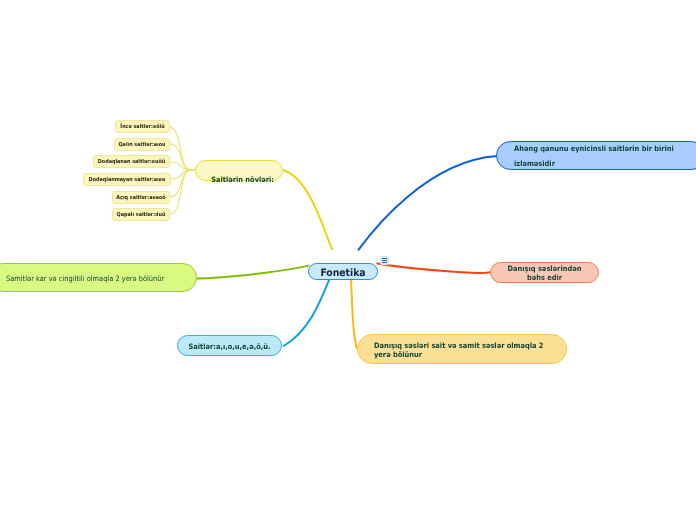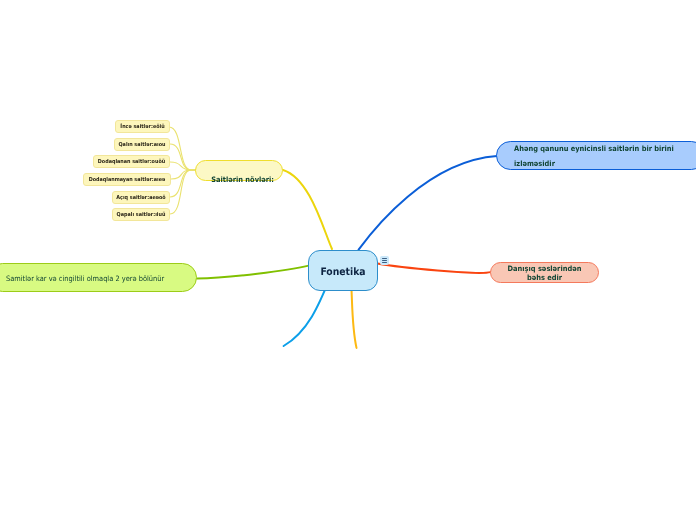--- a/index.html
+++ b/index.html
@@ -8,21 +8,21 @@
        -webkit-font-smoothing:antialiased;text-rendering:geometricPrecision;}
   #canvas{position:relative;width:696px;height:520px;
           transform:translateZ(0);will-change:transform;}
   svg.edges{position:absolute;left:0;top:0;width:696px;height:520px;}
   .node{position:absolute;box-sizing:border-box;display:flex;align-items:center;
         border-style:solid;border-width:1.2px;}
   .node .lbl{display:block;width:100%;}
 
 
   
-  #n-root{left:308px;top:250px;width:70px;height:41px;border-radius:12px;
+  #n-root{left:308px;top:263px;width:70px;height:17px;border-radius:12px;
           background:#c7e9fa;border-color:#2d8ecb;border-width:1.4px;
           justify-content:center;}
   #n-root .lbl{font-size:10.3px;font-weight:bold;color:#0d2442;text-align:center;position:relative;top:1px;}
 
   #n-ahang{left:496px;top:141px;width:210px;height:29px;border-radius:15px;
            background:#a8ccfd;border-color:#0b5ed7;padding:0 17px;}
   #n-ahang .lbl{font-size:7.4px;font-weight:bold;color:#104433;line-height:15px;padding-top:1px;}
 
   #n-dsd{left:490px;top:262px;width:109px;height:21px;border-radius:11px;
          background:#f9c7b5;border-color:#f4795c;padding:0 8px;}
@@ -75,20 +75,26 @@
       <path d="M189,170 L196,170" stroke="#eae26f" stroke-width="2.2"></path>
     </g>
   </svg>
 
   <div class="node" id="n-ahang">
     <span class="lbl">Ahəng qanunu eynicinsli saitlərin bir birini izləməsidir</span>
   </div>
   <div class="node" id="n-dsd">
     <span class="lbl">Danışıq səslərindən bəhs edir</span>
   </div>
+  <div class="node" id="n-ds">
+    <span class="lbl">Danışıq səsləri sait və samit səslər olmaqla 2 yerə bölünur</span>
+  </div>
+  <div class="node" id="n-saitler">
+    <span class="lbl">Saitlər:a,ı,o,u,e,ə,ö,ü.</span>
+  </div>
   <div class="node" id="n-samitler">
     <span class="lbl">Samitlər kar və cingiltili olmaqla 2 yerə bölünür</span>
   </div>
   <div class="node" id="n-sn">
     <span class="lbl">Saitlərin növləri:</span>
   </div>
 
   <div class="node leaf" style="left:115px;top:120px;width:55px;height:13px;">
     <span class="lbl">İncə saitlər:eöiü</span>
   </div>

